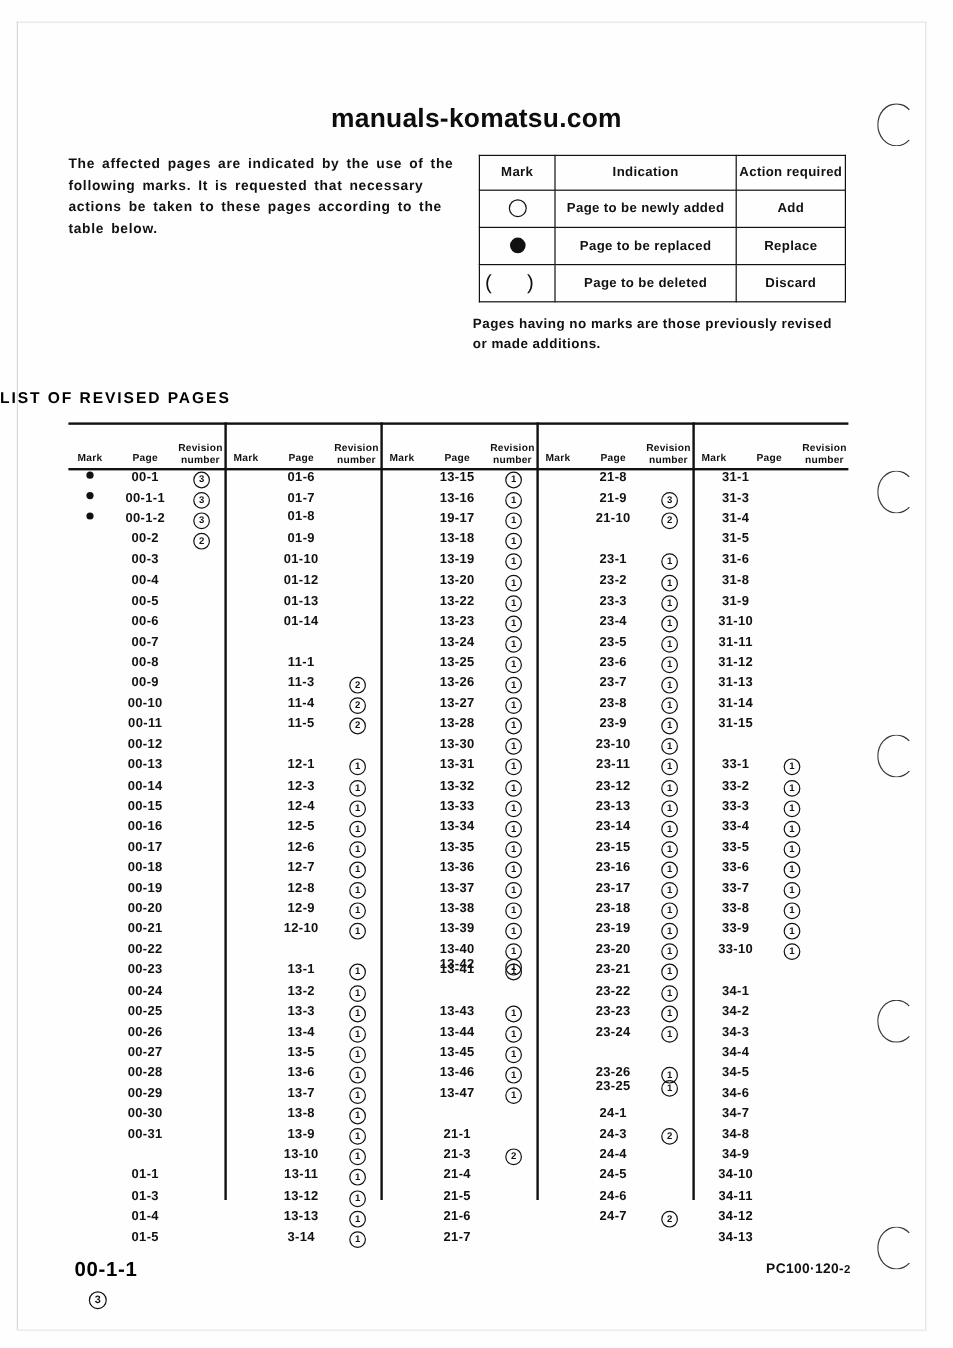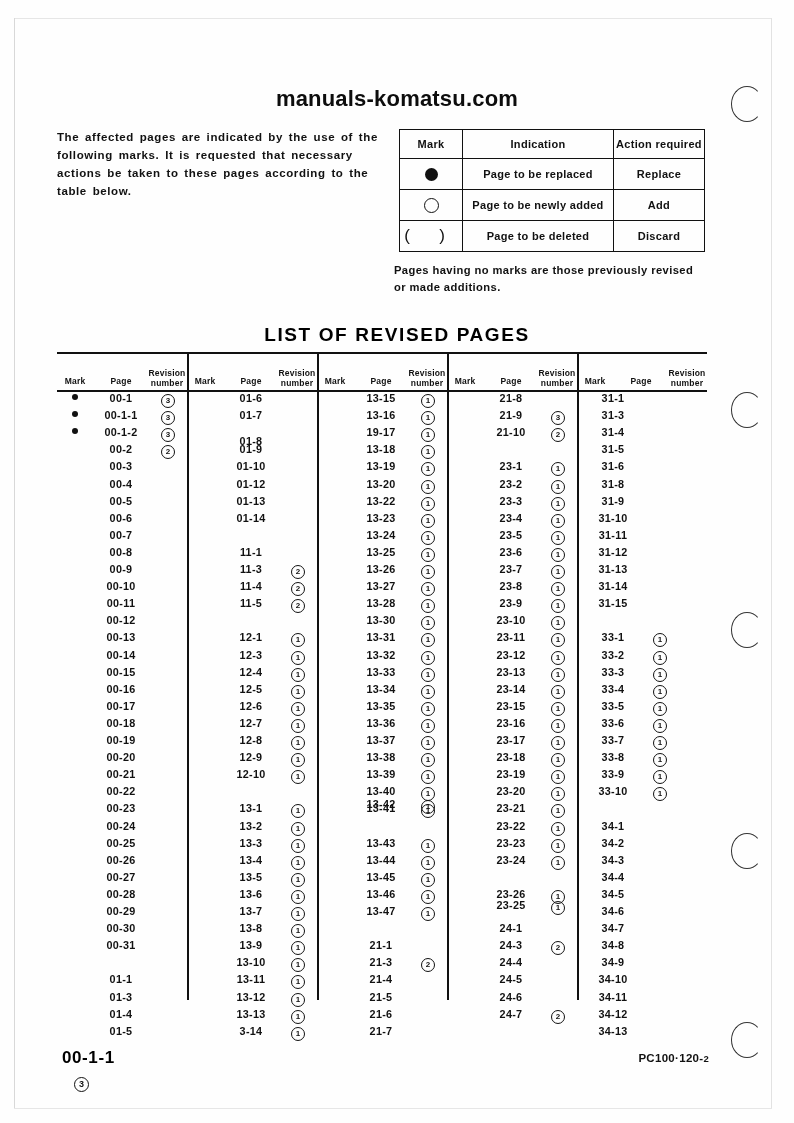--- a/index.html
+++ b/index.html
@@ -68,22 +68,22 @@
   .sym-paren{display:inline-block;font-size:17px;letter-spacing:13px;font-weight:400;}
 
   .note{
     position:absolute;left:394px;top:262px;width:312px;
     font-size:11.2px;line-height:17px;font-weight:700;letter-spacing:.4px;
     color:#111;
   }
 
   .title{
     position:absolute;left:0;right:0;top:324px;
-    text-align:center;
-    font-size:19px;font-weight:700;letter-spacing:1.6px;
+    text-align:left;
+    font-size:13px;font-weight:700;letter-spacing:1.6px;
     color:#000;
   }
 
   
   .lrp{
     position:absolute;left:57px;top:352px;width:650px;height:648px;
   }
   .lrp .hline{position:absolute;left:0;width:650px;height:1.7px;background:#111;}
   .lrp .hline.top{top:0;}
   .lrp .hline.under-head{top:38px;height:1.8px;}
@@ -156,28 +156,28 @@
   <table class="legend">
     <thead>
       <tr>
         <th class="c-mark">Mark</th>
         <th class="c-ind">Indication</th>
         <th class="c-act">Action required</th>
       </tr>
     </thead>
     <tbody>
       <tr>
+        <td><span class="sym-open"></span></td>
+        <td class="ind-cell">Page to be newly added</td>
+        <td>Add</td>
+      </tr>
+      <tr>
         <td><span class="sym-filled"></span></td>
         <td class="ind-cell">Page to be replaced</td>
         <td>Replace</td>
-      </tr>
-      <tr>
-        <td><span class="sym-open"></span></td>
-        <td class="ind-cell">Page to be newly added</td>
-        <td>Add</td>
       </tr>
       <tr>
         <td><span class="sym-paren">( )</span></td>
         <td class="ind-cell">Page to be deleted</td>
         <td>Discard</td>
       </tr>
     </tbody>
   </table>
 
   <div class="note">Pages having no marks are those previously revised or made additions.</div>
@@ -411,21 +411,21 @@
         <div class="row" style="top: 0px;">
           <div class="cell-mark"></div>
           <div class="cell-page">01-6</div>
           <div class="cell-rev"></div>
         </div>
         <div class="row" style="top: 17.1px;">
           <div class="cell-mark"></div>
           <div class="cell-page">01-7</div>
           <div class="cell-rev"></div>
         </div>
-        <div class="row" style="top: 43px;">
+        <div class="row" style="top: 32px;">
           <div class="cell-mark"></div>
           <div class="cell-page">01-8</div>
           <div class="cell-rev"></div>
         </div>
         <div class="row" style="top: 51.3px;">
           <div class="cell-mark"></div>
           <div class="cell-page">01-9</div>
           <div class="cell-rev"></div>
         </div>
         <div class="row" style="top: 68.4px;">

